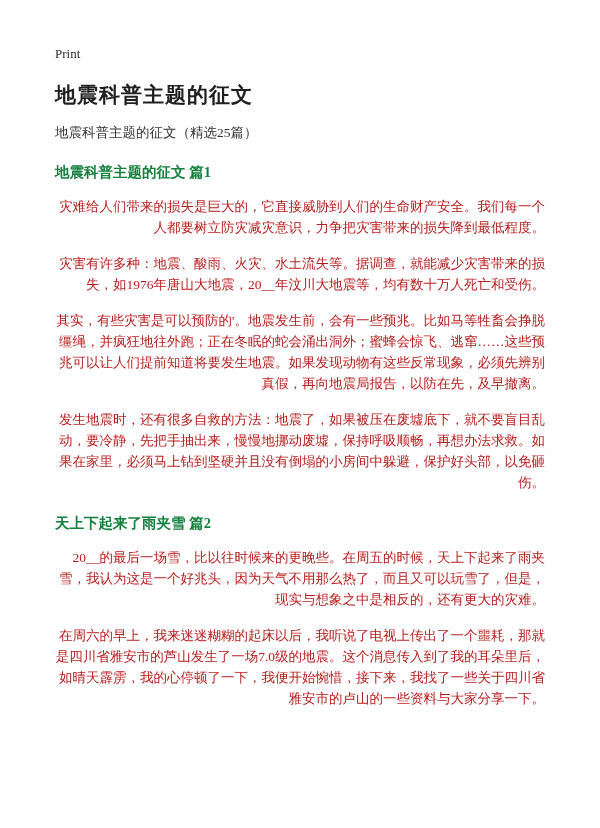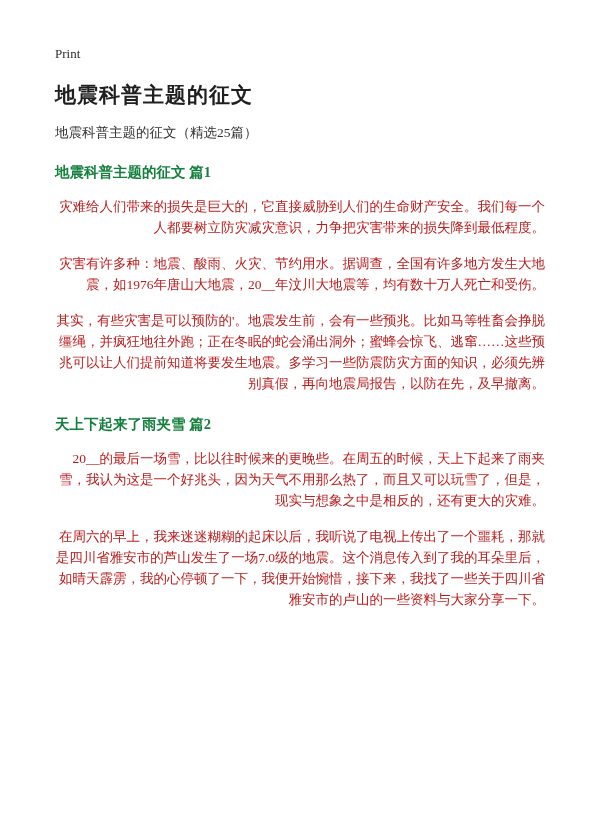--- a/index.html
+++ b/index.html
@@ -69,22 +69,23 @@
 
   <h1 class="doc-title">地震科普主题的征文</h1>
 
   <div class="doc-subtitle">地震科普主题的征文（精选25篇）</div>
 
   <div class="sections">
   <section>
     <h2 class="section-heading">地震科普主题的征文 篇1</h2>
     <div class="section-body">
           <p>灾难给人们带来的损失是巨大的，它直接威胁到人们的生命财产安全。我们每一个人都要树立防灾减灾意识，力争把灾害带来的损失降到最低程度。</p>
-          <p>灾害有许多种：地震、酸雨、火灾、节约用水。据调查，全国有许多地方发生大地震，如1976年唐山大地震，20__年汶川大地震等，均有数十万人死亡和受伤。</p>
-          <p>其实，有些灾害是可以预防的'。地震发生前，会有一些预兆。比如马等牲畜会挣脱缰绳，并疯狂地往外跑；正在冬眠的蛇会涌出洞外；蜜蜂会惊飞、逃窜……这些预兆可以让人们提前知道将要发生地震。多学习一些防震防灾方面的知识，必须先辨别真假，再向地震局报告，以防在先，及早撤离。</p>
+          <p>灾害有许多种：地震、酸雨、火灾、水土流失等。据调查，就能减少灾害带来的损失，如1976年唐山大地震，20__年汶川大地震等，均有数十万人死亡和受伤。</p>
+          <p>其实，有些灾害是可以预防的'。地震发生前，会有一些预兆。比如马等牲畜会挣脱缰绳，并疯狂地往外跑；正在冬眠的蛇会涌出洞外；蜜蜂会惊飞、逃窜……这些预兆可以让人们提前知道将要发生地震。如果发现动物有这些反常现象，必须先辨别真假，再向地震局报告，以防在先，及早撤离。</p>
+          <p>发生地震时，还有很多自救的方法：地震了，如果被压在废墟底下，就不要盲目乱动，要冷静，先把手抽出来，慢慢地挪动废墟，保持呼吸顺畅，再想办法求救。如果在家里，必须马上钻到坚硬并且没有倒塌的小房间中躲避，保护好头部，以免砸伤。</p>
         </div>
   </section>
 
   <section>
     <h2 class="section-heading">天上下起来了雨夹雪 篇2</h2>
     <div class="section-body">
           <p>20__的最后一场雪，比以往时候来的更晚些。在周五的时候，天上下起来了雨夹雪，我认为这是一个好兆头，因为天气不用那么热了，而且又可以玩雪了，但是，现实与想象之中是相反的，还有更大的灾难。</p>
           <p>在周六的早上，我来迷迷糊糊的起床以后，我听说了电视上传出了一个噩耗，那就是四川省雅安市的芦山发生了一场7.0级的地震。这个消息传入到了我的耳朵里后，如晴天霹雳，我的心停顿了一下，我便开始惋惜，接下来，我找了一些关于四川省雅安市的卢山的一些资料与大家分享一下。</p>
         </div>
   </section>

